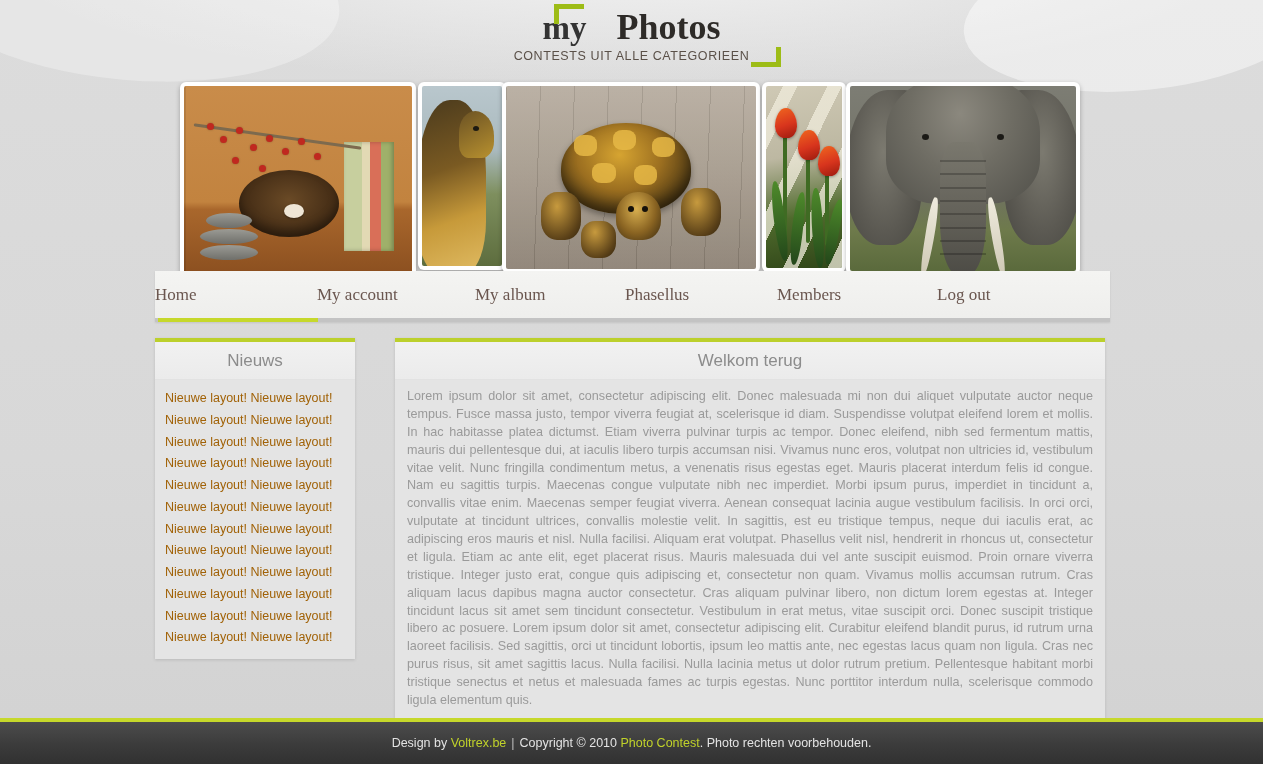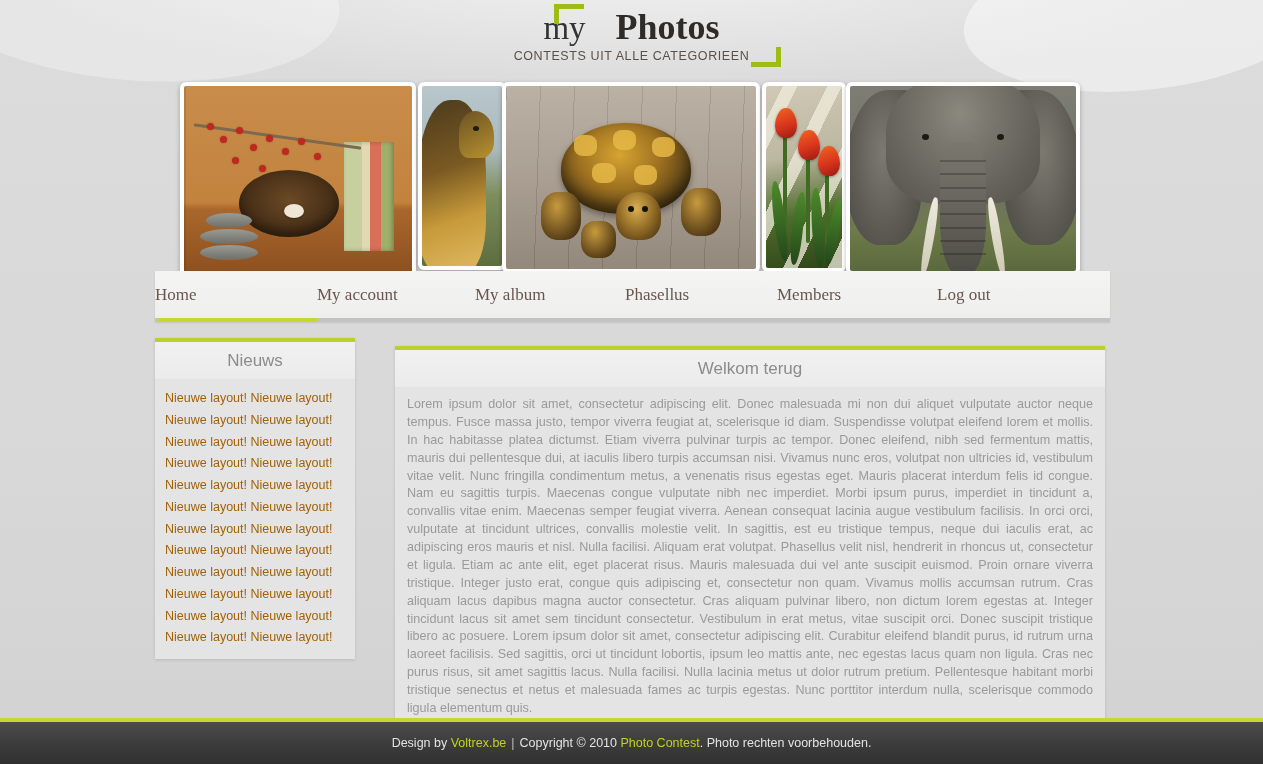--- a/index.html
+++ b/index.html
@@ -20,21 +20,21 @@
   .swoosh { position:absolute; top:-60px; right:-60px; width:360px; height:150px;
     border-radius:50%; background:rgba(255,255,255,.45);
     transform:rotate(-6deg); pointer-events:none; }
   .swoosh2 { position:absolute; top:-90px; left:-80px; width:420px; height:170px;
     border-radius:50%; background:rgba(255,255,255,.30);
     transform:rotate(5deg); pointer-events:none; }
 
   .logo { position:absolute; left:0; right:0; top:6px; text-align:center; }
   .logo-row { display:inline-block; position:relative; padding:0 14px; }
   .logo-my { font-family:"Liberation Serif", serif; font-size:33px; color:#333;
-    font-weight:400; letter-spacing:0px; vertical-align:baseline; }
+    font-weight:700; letter-spacing:0px; vertical-align:baseline; }
   .logo-photos { font-family:"Liberation Serif", serif; font-size:36px; color:#2e2b28;
     font-weight:700; margin-left:30px; }
   .bracket-tl { position:absolute; left:54px; top:-2px; width:30px; height:20px;
     border-top:5px solid #9dbc16; border-left:5px solid #9dbc16; }
   .bracket-br { position:absolute; right:-18px; bottom:-4px; width:30px; height:20px;
     border-bottom:5px solid #9dbc16; border-right:5px solid #9dbc16; }
   .logo-tag { font-size:12.5px; color:#5a5048; letter-spacing:.6px;
     font-family:"Liberation Sans", sans-serif; margin-top:1px; }
 
   
@@ -162,21 +162,21 @@
     background:linear-gradient(180deg,#f1f1f1 0%, #ebebeb 100%);
     border-bottom:1px solid #e2e2e2; }
   .panel-head h2 { font-weight:400; font-size:17px; color:#8c8c8c;
     font-family:"Liberation Sans", sans-serif;text-align:center; }
 
   .sidebar { position:absolute; left:0; top:0; width:200px; }
   .news-list { padding:8px 0 10px 0; background:#e4e4e4; }
   .news-list li { list-style:none; font-size:12.5px; color:#a16207;
     padding:2px 10px; line-height:1.42; white-space:nowrap; }
 
-  .content { position:absolute; left:240px; top:8px; width:710px; }
+  .content { position:absolute; left:240px; top:0; width:710px; }
   .content-body { padding:8px 12px 12px; background:#e4e4e4; }
   .content-body p { font-size:12.6px; line-height:1.42; color:#9a9a9a;
     text-align:justify; }
 
   
   .footer { position:absolute; left:0; bottom:0; width:1263px; height:46px;
     background:linear-gradient(180deg,#4c4c4c 0%, #3b3b3b 55%, #313131 100%);
     border-top:4px solid #c6d82b;
     display:flex; align-items:center; justify-content:center; }
   .footer p { font-size:12.5px; color:#e3e3e3; }

